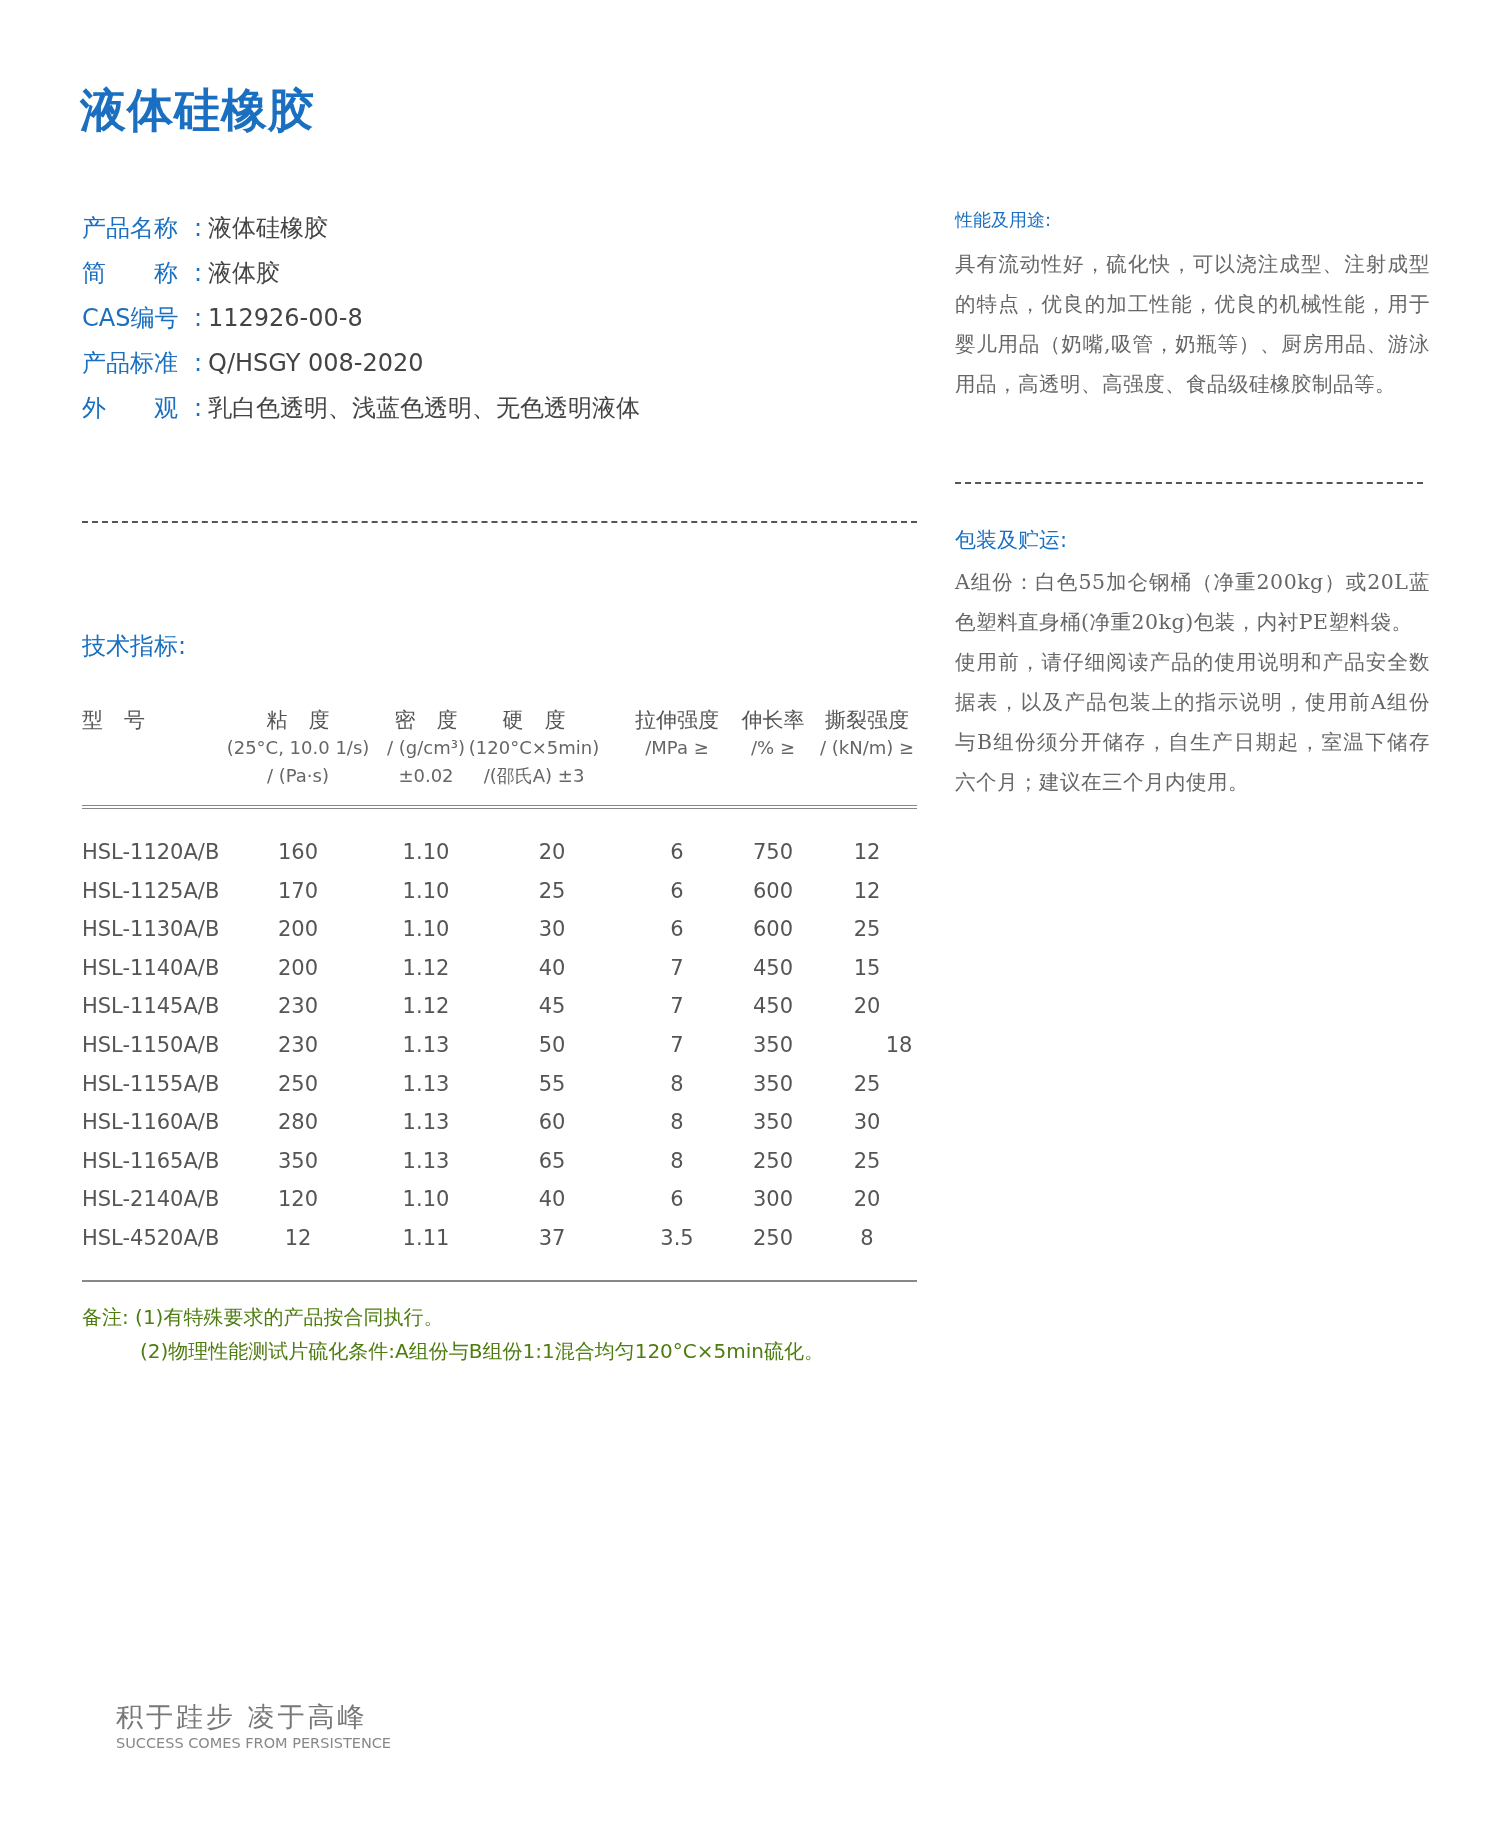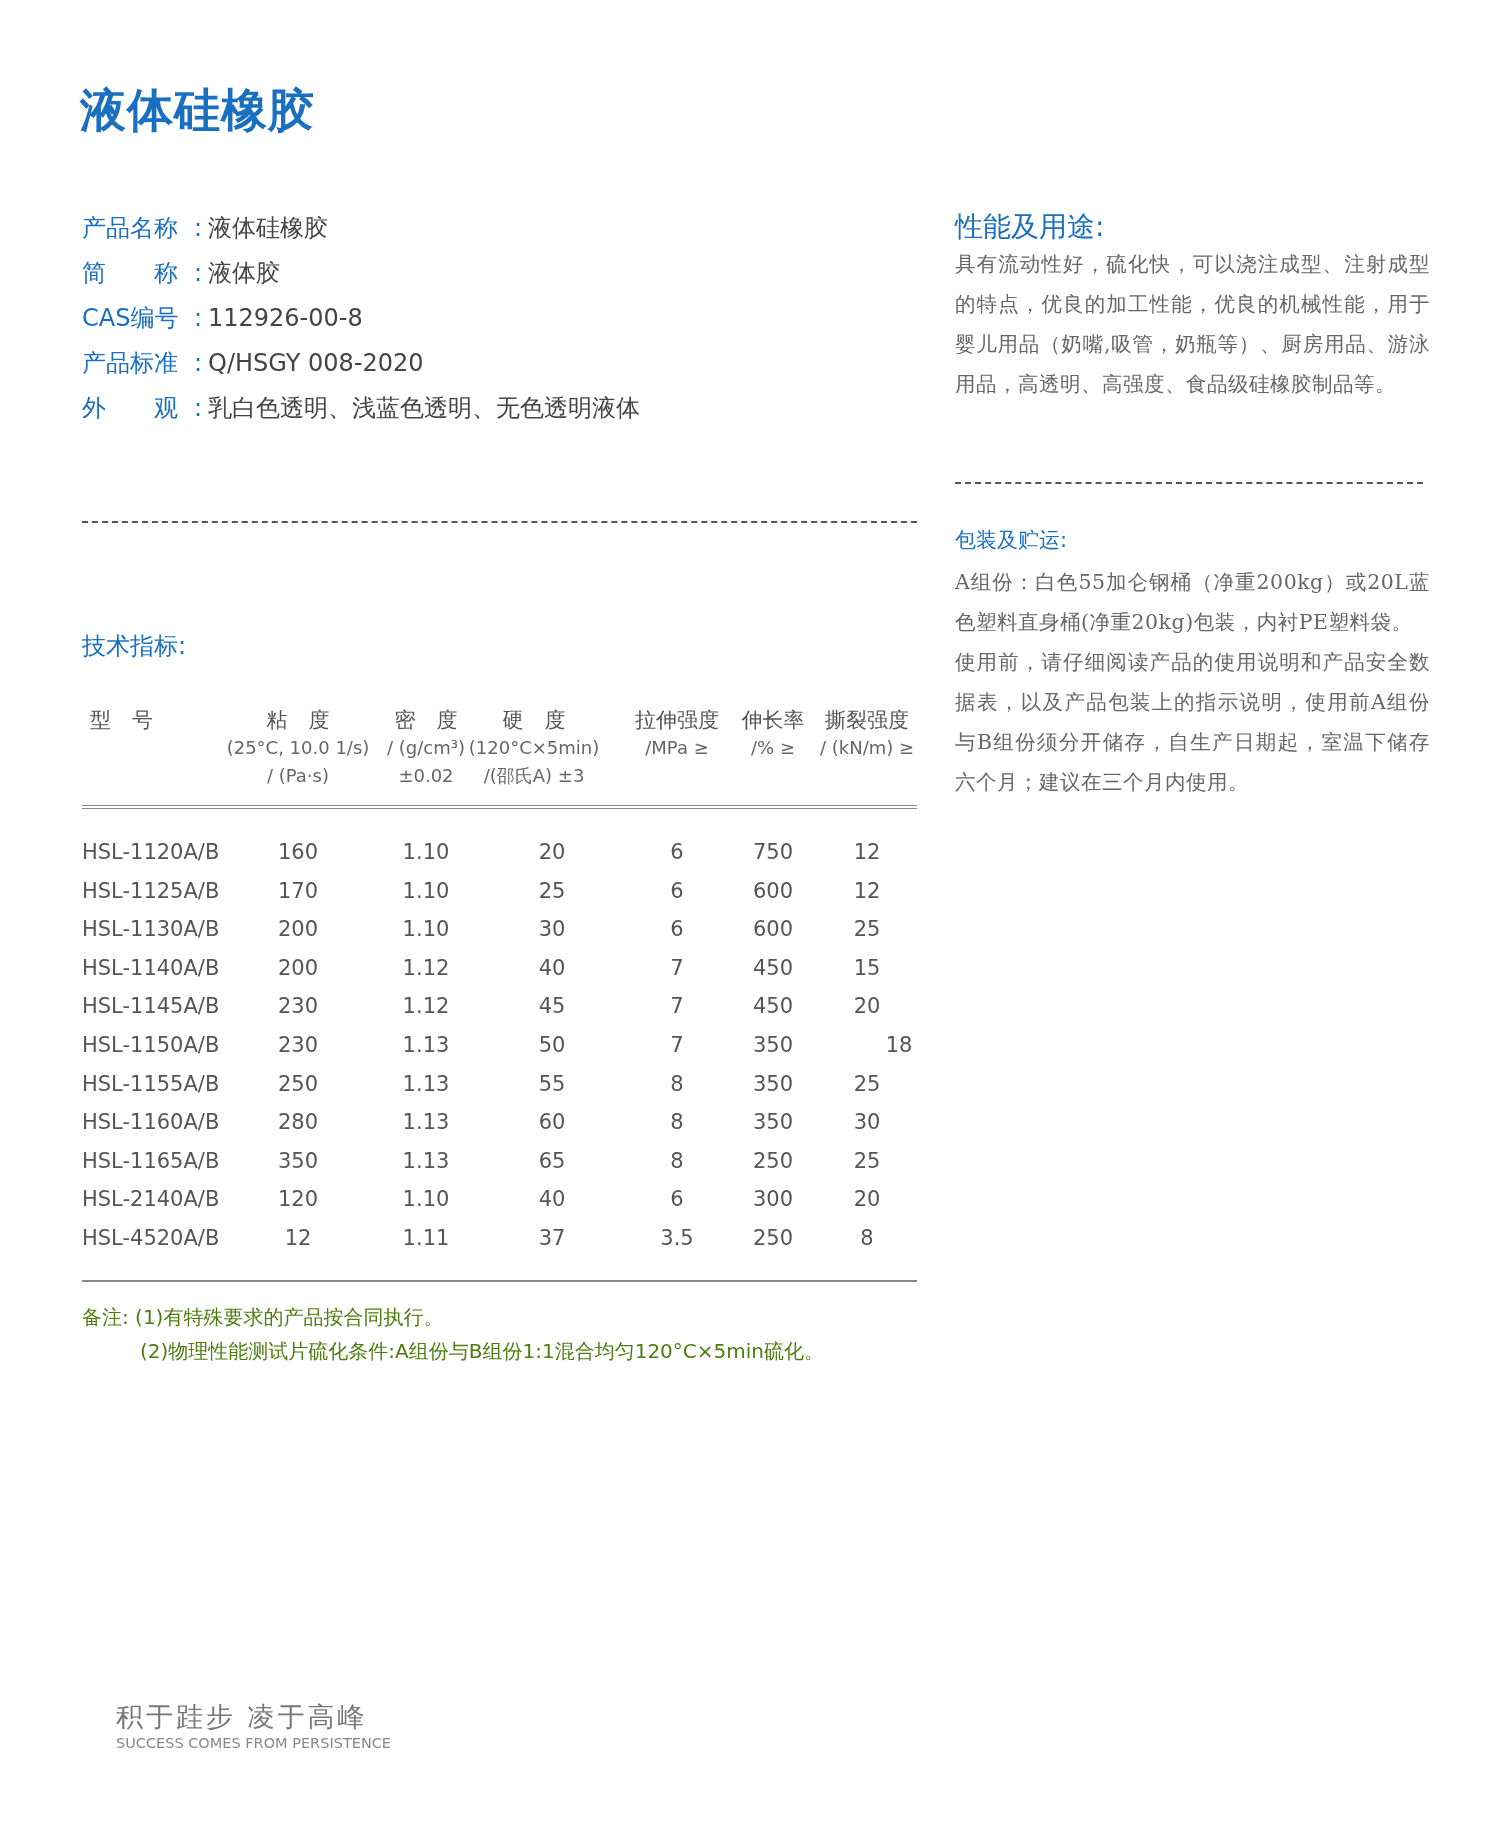--- a/index.html
+++ b/index.html
@@ -28,21 +28,21 @@
       border-top: 2px dashed #555555;
     }
 
     .section-title { font-size: 24px; color: #1a6fc0; }
 
     
     .table { left: 82px; top: 700px; width: 835px; }
     .thead { position: relative; height: 104px; }
     .th { position: absolute; top: 6px; text-align: center; font-size: 21px; color: #555; line-height: 28px; white-space: nowrap; transform: translateX(-50%); }
     .th .sub { font-size: 18px; line-height: 28px; color: #666; }
-    .th-model { left: 8px; transform: none; text-align: right; }
+    .th-model { left: 0; transform: none; text-align: right; }
     .double-line { position: absolute; left: 0; top: 105px; width: 835px; height: 2px; border-top: 1px solid #888; border-bottom: 1px solid #888; }
     .tbody { position: absolute; left: 0; top: 135px; width: 835px; }
     .tr { position: relative; height: 38.6px; font-size: 21px; color: #555; }
     .td { position: absolute; top: 5px; transform: translateX(-50%); white-space: nowrap; }
     .td-model { left: 0; transform: none; }
     .bottom-line { position: absolute; left: 0; top: 580px; width: 835px; height: 0; border-top: 2px solid #888; }
 
     .notes { left: 82px; top: 1300px; font-size: 20px; color: #4d7c0f; line-height: 34px; }
     .note2 { padding-left: 58px; }
 
@@ -230,21 +230,21 @@
       </div>
     </div>
   <div class="bottom-line"></div>
 </div>
 
 <div class="abs notes">
   <div>备注: (1)有特殊要求的产品按合同执行。</div>
   <div class="note2">(2)物理性能测试片硫化条件:A组份与B组份1:1混合均匀120°C×5min硫化。</div>
 </div>
 
-<div class="abs right section-title" style="top:208px; font-size:28px;">性能及用途:</div>
+<div class="abs right section-title" style="top:208px; font-size:18px;">性能及用途:</div>
 <div class="abs right right-text" style="top:244px;">具有流动性好，硫化快，可以浇注成型、注射成型的特点，优良的加工性能，优良的机械性能，用于婴儿用品（奶嘴,吸管，奶瓶等）、厨房用品、游泳用品，高透明、高强度、食品级硅橡胶制品等。</div>
 
 <div class="abs dash-right"></div>
 
 <div class="abs right section-title" style="top:526px; font-size:21px;">包装及贮运:</div>
 <div class="abs right right-text" style="top:562px;">
   <div>A组份：白色55加仑钢桶（净重200kg）或20L蓝色塑料直身桶(净重20kg)包装，内衬PE塑料袋。</div>
   <div>使用前，请仔细阅读产品的使用说明和产品安全数据表，以及产品包装上的指示说明，使用前A组份与B组份须分开储存，自生产日期起，室温下储存六个月；建议在三个月内使用。</div>
 </div>
 

